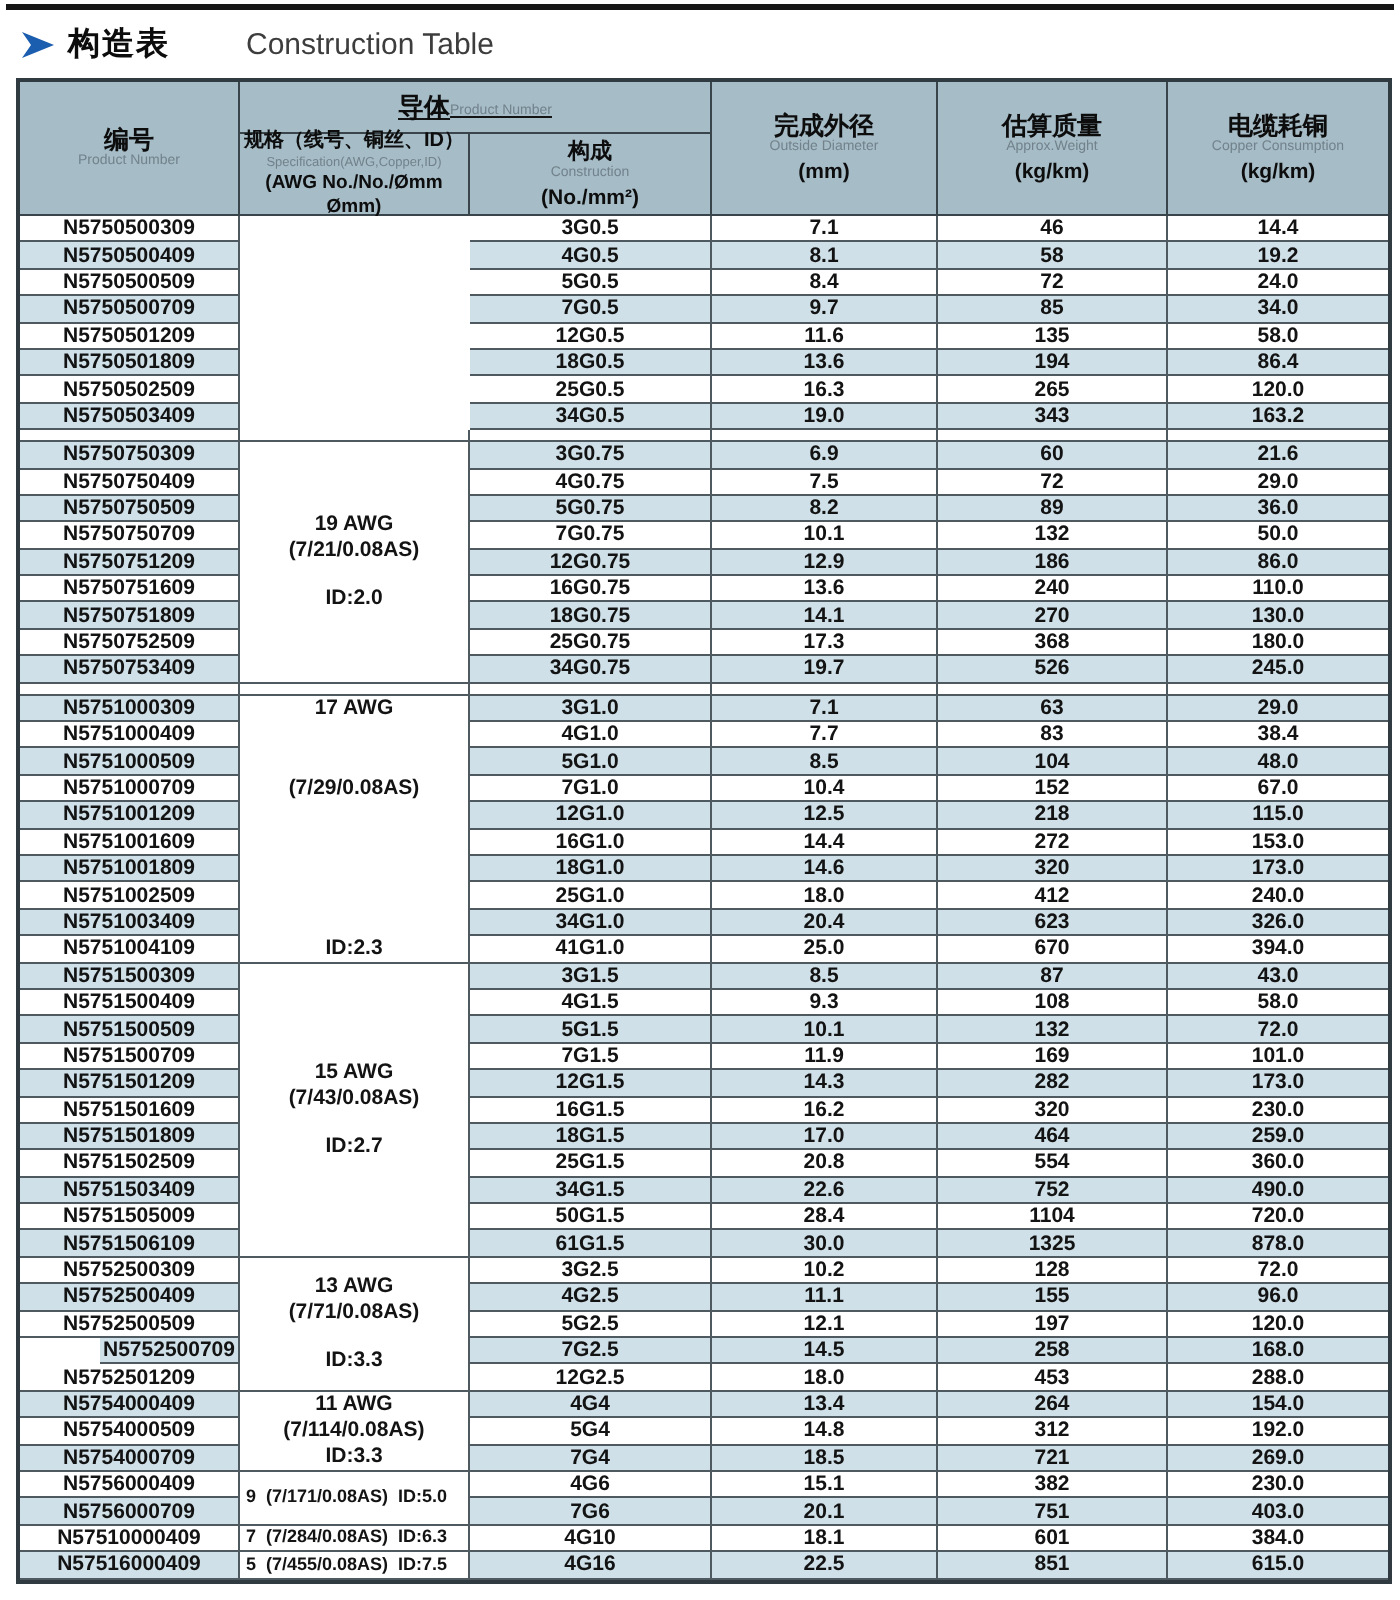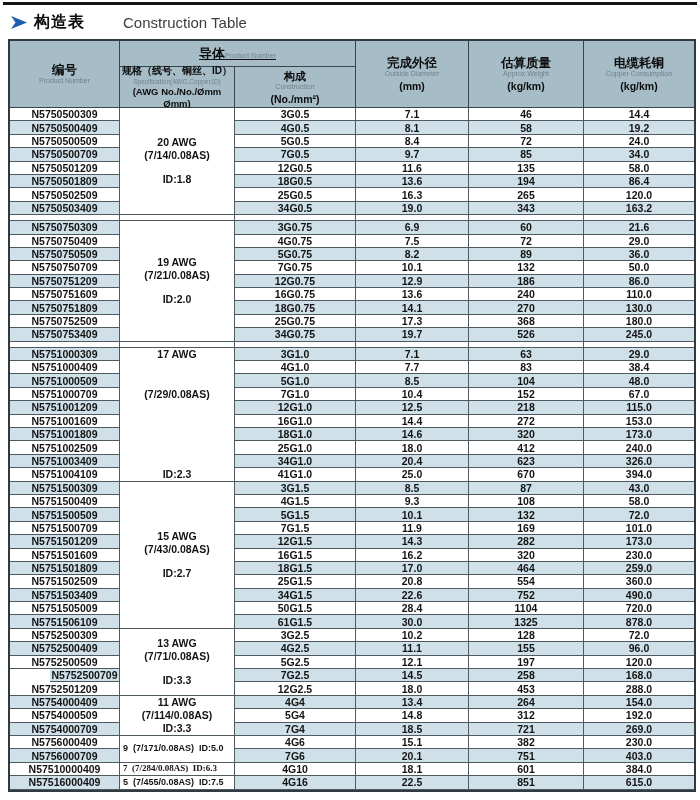--- a/index.html
+++ b/index.html
@@ -102,26 +102,20 @@
       <span class="unit">(kg/km)</span>
     </div>
     <div class="hc hc-cu col6">
       <span class="zh">电缆耗铜</span>
       <span class="en">Copper Consumption</span>
       <span class="unit">(kg/km)</span>
     </div>
   </div>
   <div class="tbody" id="tbody">
       <div class="group" style="grid-template-rows: repeat(8, var(--rh));">
-        <div class="cell spec" style="grid-row: 1 / span 8;">
-          <div class="spec-line">20 AWG</div>
-          <div class="spec-line">(7/14/0.08AS)</div>
-          <div class="spec-line blank"></div>
-          <div class="spec-line">ID:1.8</div>
-        </div>
         <div class="cell val col1" style="grid-area: 1 / 1;">N5750500309</div>
         <div class="cell val col3" style="grid-area: 1 / 3;">3G0.5</div>
         <div class="cell val col4" style="grid-area: 1 / 4;">7.1</div>
         <div class="cell val col5" style="grid-area: 1 / 5;">46</div>
         <div class="cell val col6" style="grid-area: 1 / 6;">14.4</div>
         <div class="cell val col1 shaded" style="grid-area: 2 / 1;">N5750500409</div>
         <div class="cell val col3 shaded" style="grid-area: 2 / 3;">4G0.5</div>
         <div class="cell val col4 shaded" style="grid-area: 2 / 4;">8.1</div>
         <div class="cell val col5 shaded" style="grid-area: 2 / 5;">58</div>
         <div class="cell val col6 shaded" style="grid-area: 2 / 6;">19.2</div>
@@ -410,21 +404,21 @@
         <div class="cell val col4" style="grid-area: 1 / 4;">15.1</div>
         <div class="cell val col5" style="grid-area: 1 / 5;">382</div>
         <div class="cell val col6" style="grid-area: 1 / 6;">230.0</div>
         <div class="cell val col1 shaded" style="grid-area: 2 / 1;">N5756000709</div>
         <div class="cell val col3 shaded" style="grid-area: 2 / 3;">7G6</div>
         <div class="cell val col4 shaded" style="grid-area: 2 / 4;">20.1</div>
         <div class="cell val col5 shaded" style="grid-area: 2 / 5;">751</div>
         <div class="cell val col6 shaded" style="grid-area: 2 / 6;">403.0</div>
       </div>
       <div class="group" style="grid-template-rows: repeat(1, var(--rh));">
-        <div class="cell spec one-line" style="grid-row: 1 / span 1; font-family: Liberation Serif, serif;">
+        <div class="cell spec one-line" style="grid-row: 1 / span 1;">
           <div class="spec-line">7  (7/284/0.08AS)  ID:6.3</div>
         </div>
         <div class="cell val col1" style="grid-area: 1 / 1;">N57510000409</div>
         <div class="cell val col3" style="grid-area: 1 / 3;">4G10</div>
         <div class="cell val col4" style="grid-area: 1 / 4;">18.1</div>
         <div class="cell val col5" style="grid-area: 1 / 5;">601</div>
         <div class="cell val col6" style="grid-area: 1 / 6;">384.0</div>
       </div>
       <div class="group" style="grid-template-rows: repeat(1, var(--rh));">
         <div class="cell spec one-line" style="grid-row: 1 / span 1;">

